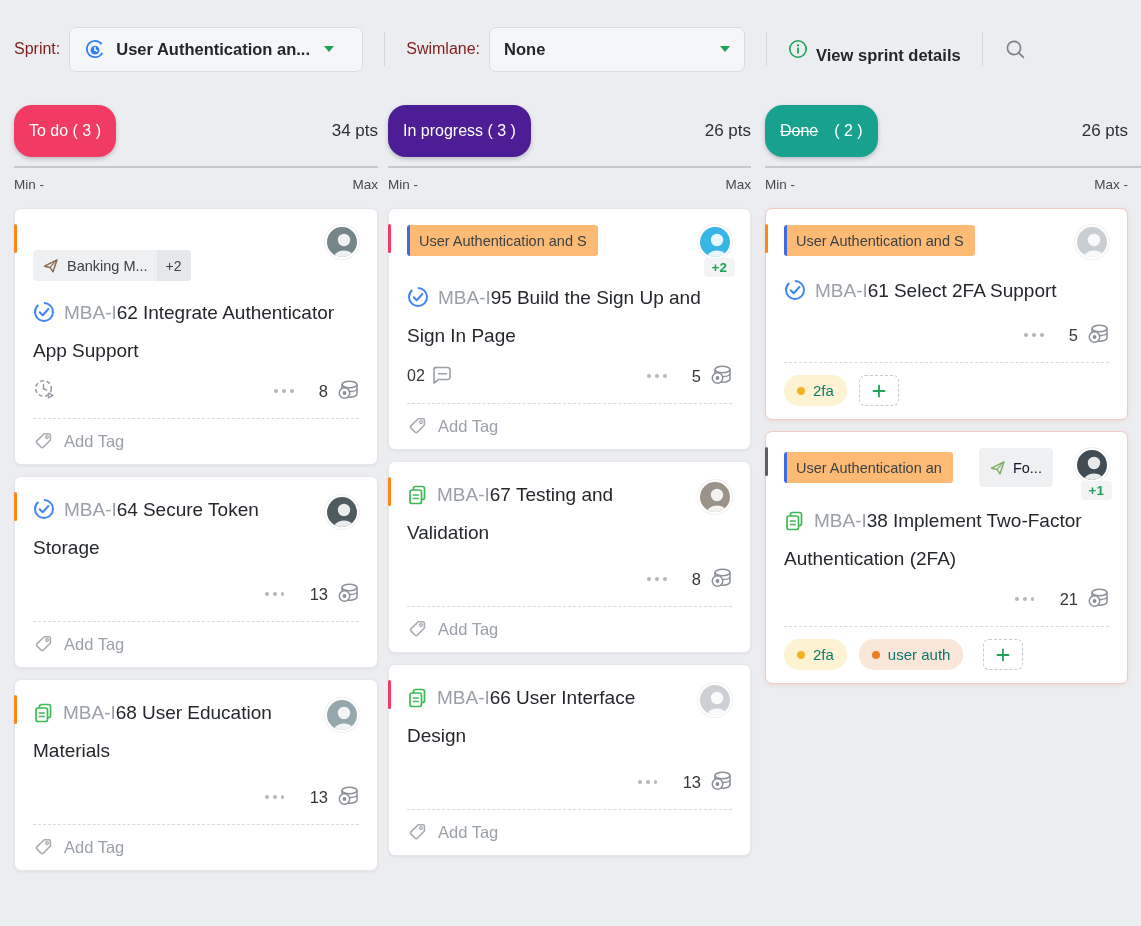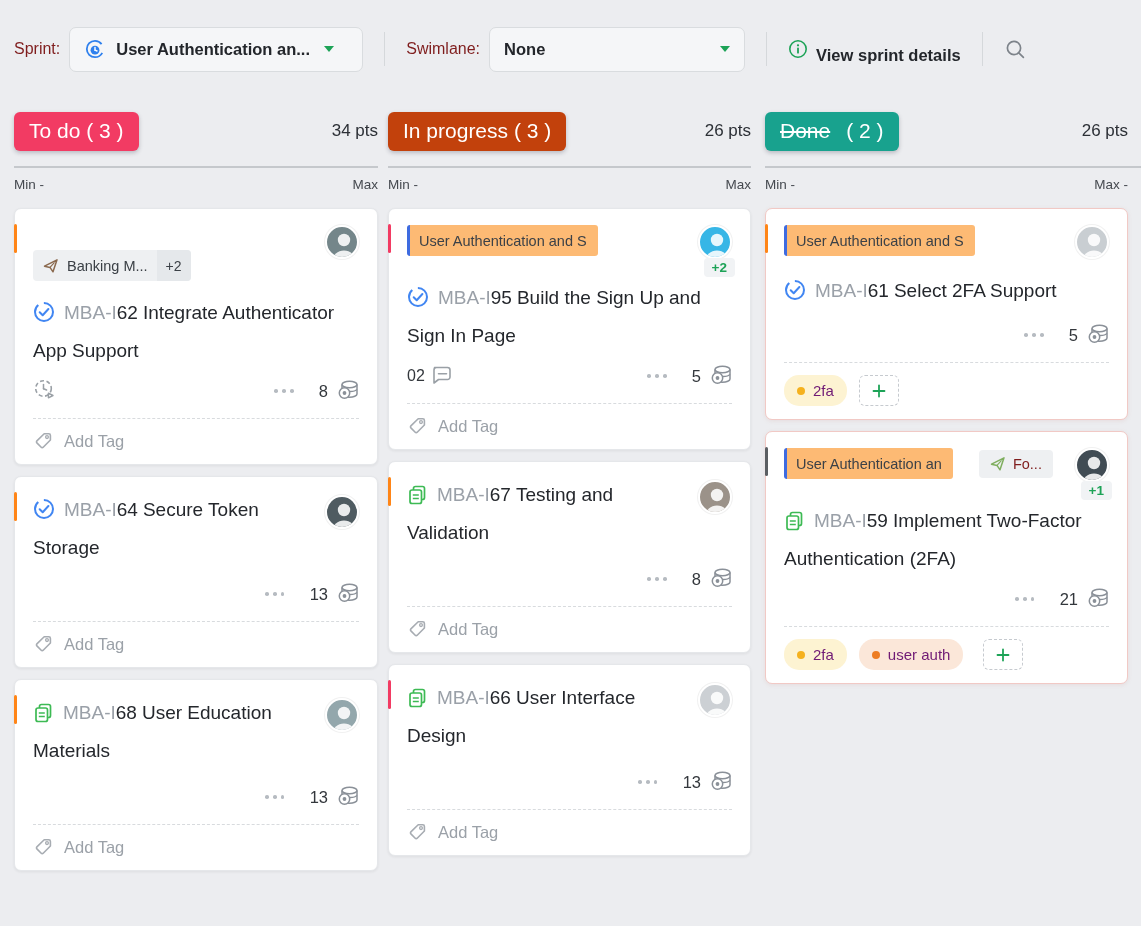--- a/index.html
+++ b/index.html
@@ -38,22 +38,22 @@
 
   
   .board { display:flex; margin:40px 0 0 14px; }
   .col { width:364px; margin-right:10px; }
   .col-inprog { width:363px; margin-right:14px; }
   .col-done { width:376px; margin-right:0; }
   .col-done .card { width:363px; }
 
   .col-head { display:flex; align-items:center; justify-content:space-between; height:38px; }
   .col-badge {
-    display:inline-flex; align-items:center; height:39px; padding:0 15px;
-    border-radius:6px; color:#fff; font-size:21px;
+    display:inline-flex; align-items:center; height:52px; padding:0 15px;
+    border-radius:18px; color:#fff; font-size:16px;
     box-shadow:0 2px 4px rgba(40,40,60,.25); cursor:pointer; white-space:nowrap;
   }
   .col-pts { font-size:17px; color:#2c3036; }
   .col-done .col-pts { margin-right:13px; }
   .strike { text-decoration:line-through; margin-right:6px; }
   .col-sep { height:2px; background:#c5c8cc; margin-top:16px; }
   .col-done .col-sep { width:376px; }
   .minmax { display:flex; justify-content:space-between; font-size:13.5px; color:#45494f; margin:9px 0 16px; }
   .col-done .minmax { padding-right:13px; }
 
@@ -75,21 +75,21 @@
   .proj-badge { display:flex; align-items:center; height:31px; background:#eef0f2; border-radius:4px; overflow:hidden;margin-top:25px; }
   .proj-badge .pb-label { font-size:14.5px; color:#3b4046; margin:0 9px 0 9px; }
   .proj-badge .pb-extra { font-size:14px; color:#3b4046; background:#e5e8eb; height:31px; display:flex; align-items:center; padding:0 9px; }
   .proj-badge .pb-ic { margin-left:10px; display:flex; }
 
   .epic-badge {
     display:flex; align-items:center; height:31px; background:#fdba74;
     border-left:3px solid #3e6be0; border-radius:3px;
     padding:0 11px 0 9px; font-size:14.5px; color:#3c4147; white-space:nowrap;
   }
-  .fo-badge { display:flex; align-items:center; height:28px; background:#eef0f2; border-radius:4px; padding:0 11px; margin-left:26px; font-size:14.5px; color:#7f1d1d; }
+  .fo-badge { display:flex; align-items:center; height:39px; background:#eef0f2; border-radius:4px; padding:0 11px; margin-left:26px; font-size:14.5px; color:#0f172a; }
   .fo-badge span { margin-left:8px; }
 
   .avatar-wrap { position:relative; flex:0 0 auto; }
   .avatar {
     width:34px; height:34px; border-radius:50%; overflow:hidden; display:block;
     border:2px solid #fff; box-shadow:0 0 0 1px rgba(0,0,0,.06);
   }
   .plus-chip {
     position:absolute; top:33px; right:-3px;
     background:#f1f3f5; color:#1da357; font-size:13.5px; font-weight:bold;
@@ -111,21 +111,21 @@
   .dots { display:flex; align-items:center; margin-right:21px; cursor:pointer; padding:4px 2px; }
   .dots i { width:3.5px; height:3.5px; border-radius:50%; background:#b6bbc1; margin:0 2.2px; }
   .pts-num { font-size:16.5px; color:#33373c; margin-right:8px; }
 
   .card-footer { border-top:1px dashed #d8dbde; margin-top:10px; padding:12px 0 13px; display:flex; align-items:center; }
   .addtag { display:flex; align-items:center; cursor:pointer; }
   .addtag span { font-size:16.5px; color:#9ba1a8; margin-left:11px; }
 
   .tag { display:inline-flex; align-items:center; height:31px; border-radius:15px; padding:0 13px; margin-right:12px; cursor:pointer; }
   .tag .dot { width:8px; height:8px; border-radius:50%; margin-right:8px; }
-  .tag b { font-weight:normal; font-size:15px; color:#701a75; }
+  .tag b { font-weight:normal; font-size:15px; color:#0f766e; }
   .add-tag-plus {
     width:40px; height:31px; border:1px dashed #c6cacf; border-radius:6px;
     display:inline-flex; align-items:center; justify-content:center; cursor:pointer; background:#fff;
   }
 </style>
 </head>
 <body>
 
 <svg width="0" height="0" style="position:absolute">
   <defs>
@@ -370,21 +370,21 @@
                 <use href="#i-tag"></use>
               </svg>
             <span>Add Tag</span>
           </span>
         </div>
       </div>
     </div>
 
     <div class="col col-inprog">
       <div class="col-head">
-        <span class="col-badge" style="background-color: #c2410c;">In progress ( 3 )</span>
+        <span class="col-badge" style="background-color: #4c1d95;">In progress ( 3 )</span>
         <span class="col-pts">26 pts</span>
       </div>
       <div class="col-sep"></div>
       <div class="minmax">
         <span>Min -</span>
         <span>Max</span>
       </div>
 
       <div class="card">
         <i class="strip" style="background-color: rgb(242, 59, 99);"></i>
@@ -607,21 +607,21 @@
                 </svg>
             </span>
             <span class="plus-chip">+1</span>
           </span>
         </div>
         <div class="title-row">
           <span class="t-icon">
             <svg width="21" height="21" viewBox="0 0 21 21">
                 <use href="#i-task"></use>
               </svg>
-          </span><span class="kp">MBA-I</span><span class="kn">59</span><span class="tt">Implement Two-Factor Authentication (2FA)</span>
+          </span><span class="kp">MBA-I</span><span class="kn">38</span><span class="tt">Implement Two-Factor Authentication (2FA)</span>
         </div>
         <div class="meta-row">
           <div class="meta-right">
             <span class="dots">
                 <i></i>
                 <i></i>
                 <i></i>
               </span>
             <span class="pts-num">21</span>
             <span>

